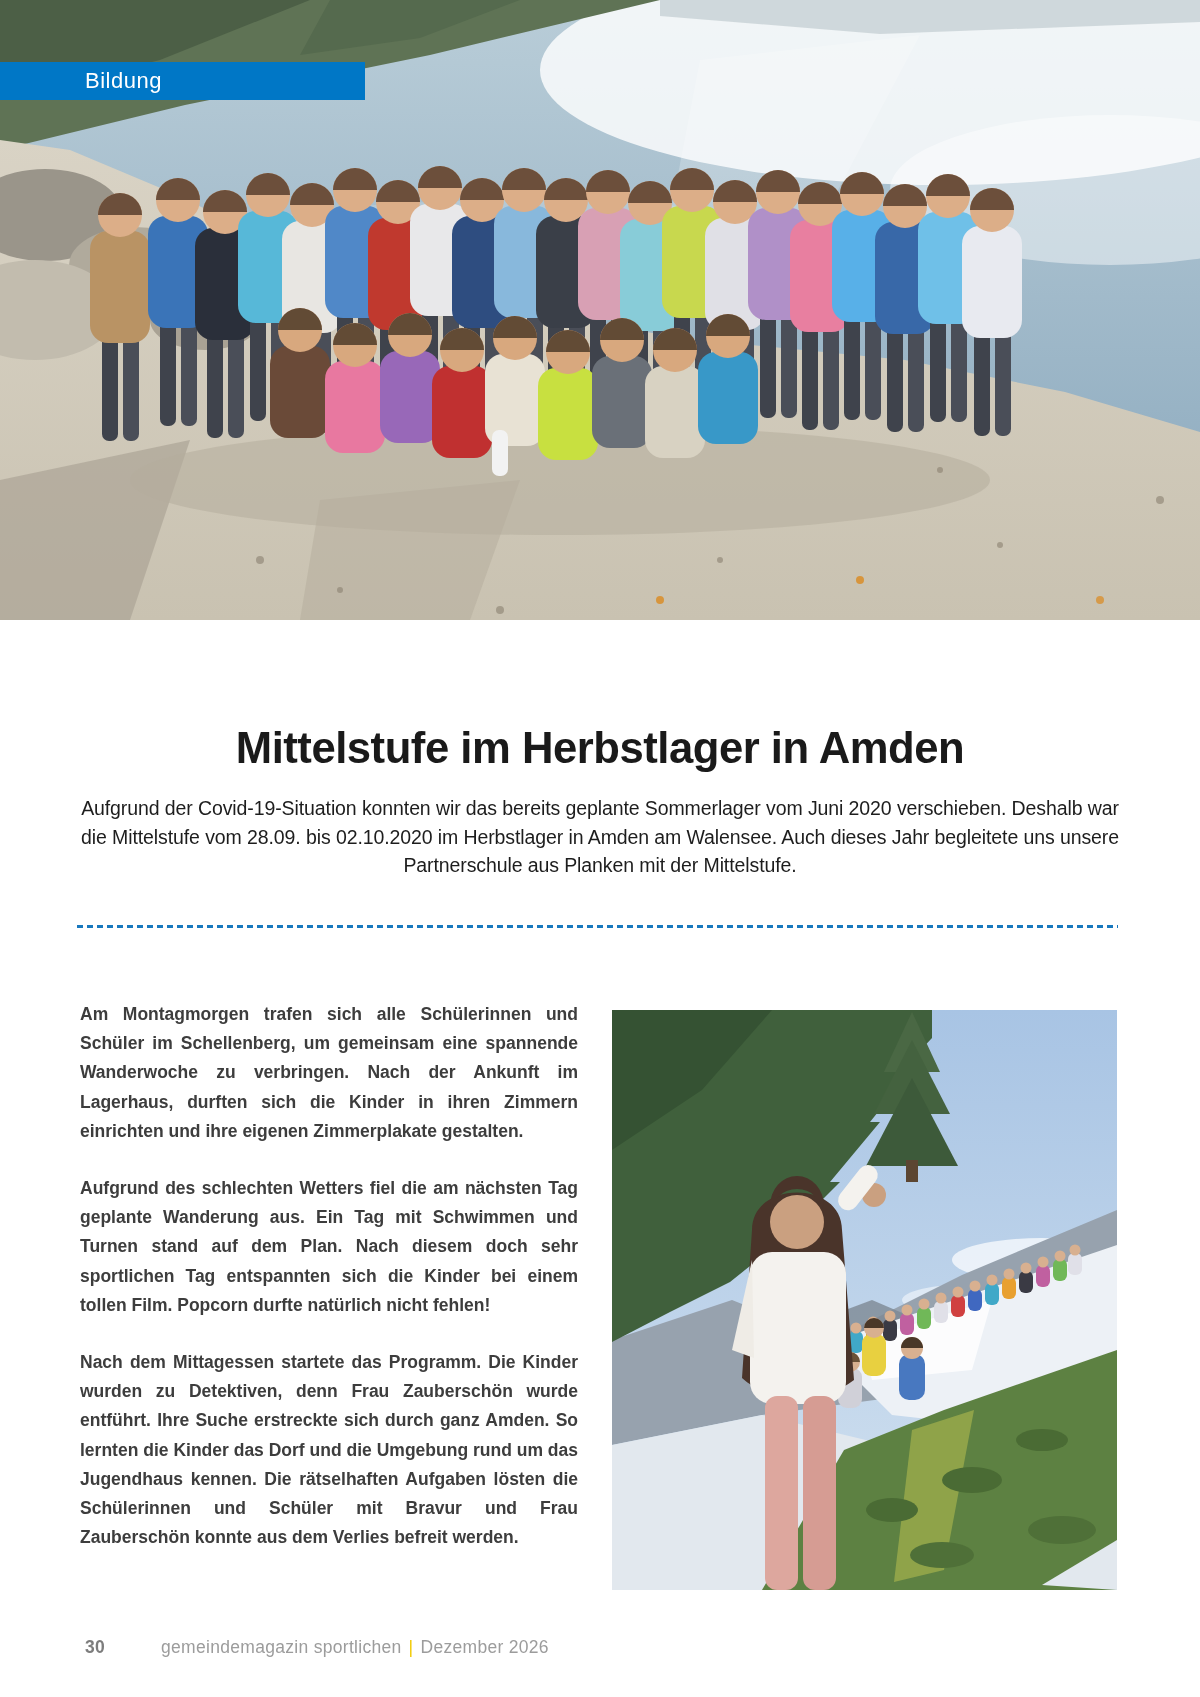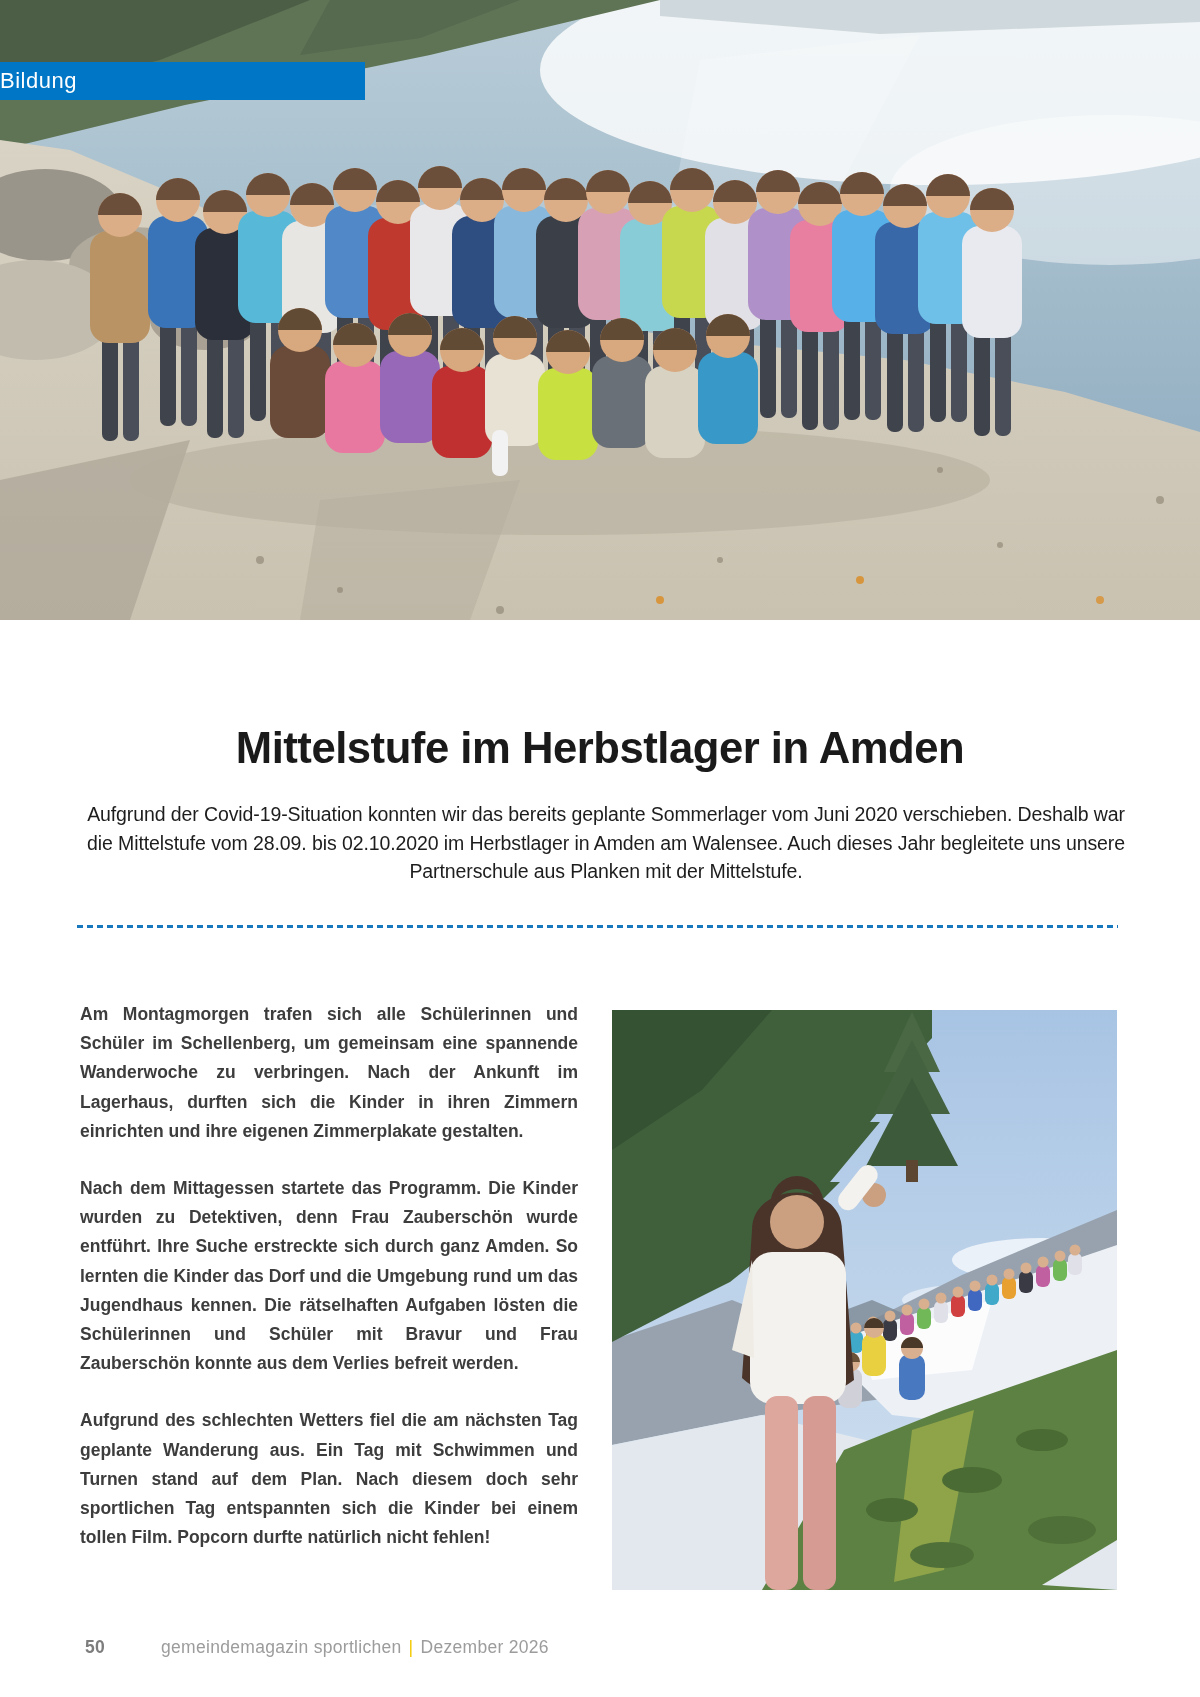--- a/index.html
+++ b/index.html
@@ -10,33 +10,33 @@
     font-family:"Liberation Sans", sans-serif;
     overflow:hidden;
   }
   
   .hero{position:absolute;left:0;top:0;width:1200px;height:620px;overflow:hidden;}
   .hero svg{display:block;}
   .banner{
     position:absolute;left:0;top:62px;width:365px;height:38px;
     background:#0077c6;color:#ffffff;
     font-size:22px;line-height:38px;
-    box-sizing:border-box;
+    padding-left:85px;box-sizing:border-box;
     letter-spacing:0.5px;
   }
   
   .title{
     position:absolute;left:0;top:722px;width:1200px;margin:0;
     text-align:center;
     font-size:45px;line-height:52px;font-weight:700;
     letter-spacing:-0.5px;color:#1a1a1a;
     transform:scaleX(0.97);
   }
   .lead{
-    position:absolute;left:80px;top:794px;width:1040px;margin:6px;
+    position:absolute;left:80px;top:794px;width:1040px;margin:0;
     text-align:center;
     font-size:19.5px;line-height:28.5px;color:#1d1d1d;
     letter-spacing:-0.1px;
   }
   .divider{
     position:absolute;left:77px;top:925px;width:1041px;height:3px;
     background:repeating-linear-gradient(90deg,#1878be 0 6px,transparent 6px 10px);
   }
   .text-col{
     position:absolute;left:80px;top:1000px;width:498px;
@@ -166,22 +166,22 @@
   </div>
 
   <h1 class="title">Mittelstufe im Herbstlager in Amden</h1>
 
   <p class="lead">Aufgrund der Covid-19-Situation konnten wir das bereits geplante Sommerlager vom Juni 2020 verschieben. Deshalb war die Mittelstufe vom 28.09. bis 02.10.2020 im Herbstlager in Amden am Walensee. Auch dieses Jahr begleitete uns unsere Partnerschule aus Planken mit der Mittelstufe.</p>
 
   <div class="divider"></div>
 
   <div class="text-col">
     <p>Am Montagmorgen trafen sich alle Schülerinnen und Schüler im Schellenberg, um gemeinsam eine spannende Wanderwoche zu verbringen. Nach der Ankunft im Lagerhaus, durften sich die Kinder in ihren Zimmern einrichten und ihre eigenen Zimmerplakate gestalten.</p>
+    <p>Aufgrund des schlechten Wetters fiel die am nächsten Tag geplante Wanderung aus. Ein Tag mit Schwimmen und Turnen stand auf dem Plan. Nach diesem doch sehr sportlichen Tag entspannten sich die Kinder bei einem tollen Film. Popcorn durfte natürlich nicht fehlen!</p>
     <p>Nach dem Mittagessen startete das Programm. Die Kinder wurden zu Detektiven, denn Frau Zauberschön wurde entführt. Ihre Suche erstreckte sich durch ganz Amden. So lernten die Kinder das Dorf und die Umgebung rund um das Jugendhaus kennen. Die rätselhaften Aufgaben lösten die Schülerinnen und Schüler mit Bravur und Frau Zauberschön konnte aus dem Verlies befreit werden.</p>
-    <p>Aufgrund des schlechten Wetters fiel die am nächsten Tag geplante Wanderung aus. Ein Tag mit Schwimmen und Turnen stand auf dem Plan. Nach diesem doch sehr sportlichen Tag entspannten sich die Kinder bei einem tollen Film. Popcorn durfte natürlich nicht fehlen!</p>
   </div>
 
   <div class="photo-col">
     <svg width="505" height="580" viewBox="0 0 505 580">
       <defs>
         <linearGradient id="skyG" x1="0" y1="0" x2="0" y2="1">
           <stop offset="0" stop-color="#a8c4e4"></stop>
           <stop offset="1" stop-color="#d3e2f0"></stop>
         </linearGradient>
         <g id="hiker">
@@ -267,16 +267,16 @@
         <path d="M158,206 A27,27 0 0 1 212,206 L212,196 A27,30 0 0 0 158,196 Z" fill="#4a342a"></path>
         <rect x="138" y="242" width="96" height="152" rx="22" fill="#f4f2ee"></rect>
         <path d="M140,250 L120,340 L142,348 Z" fill="#efece6"></path>
         <rect x="153" y="386" width="33" height="194" rx="12" fill="#dda79e"></rect>
         <rect x="191" y="386" width="33" height="194" rx="12" fill="#d69c93"></rect>
       </g>
     </svg>
   </div>
 
   <div class="footer">
-    <span class="pagenum">50</span><span>gemeindemagazin sportlichen</span><span class="sep">|</span><span>Dezember 2026</span>
+    <span class="pagenum">30</span><span>gemeindemagazin sportlichen</span><span class="sep">|</span><span>Dezember 2026</span>
   </div>
 
 </div>
 
 </body></html>

